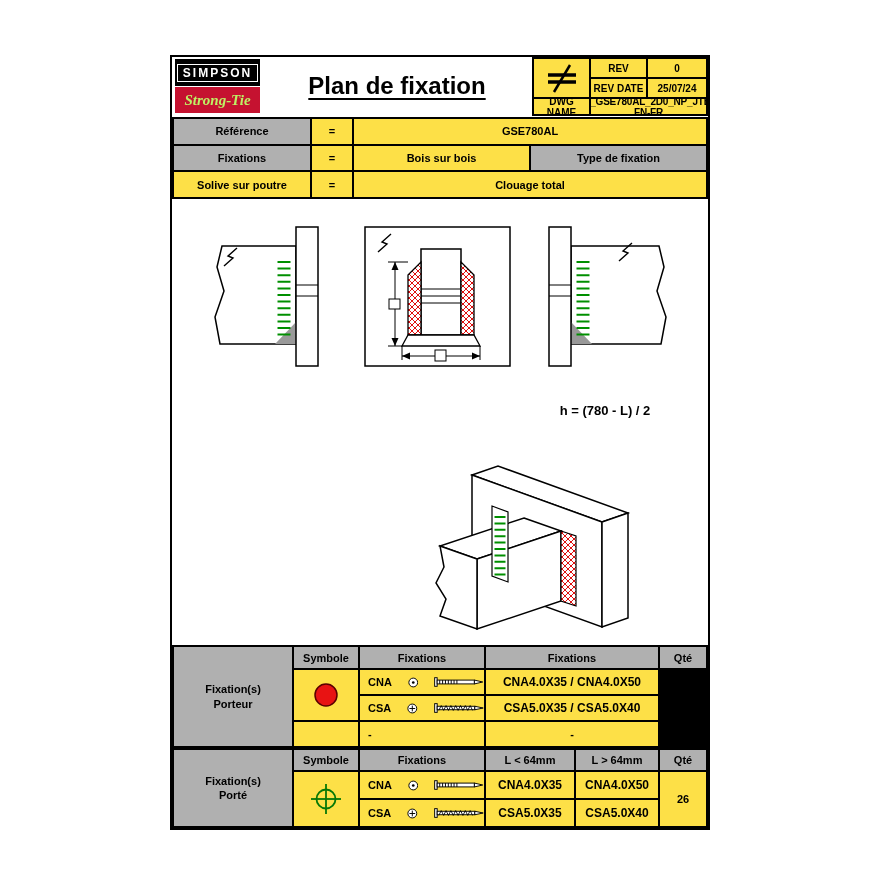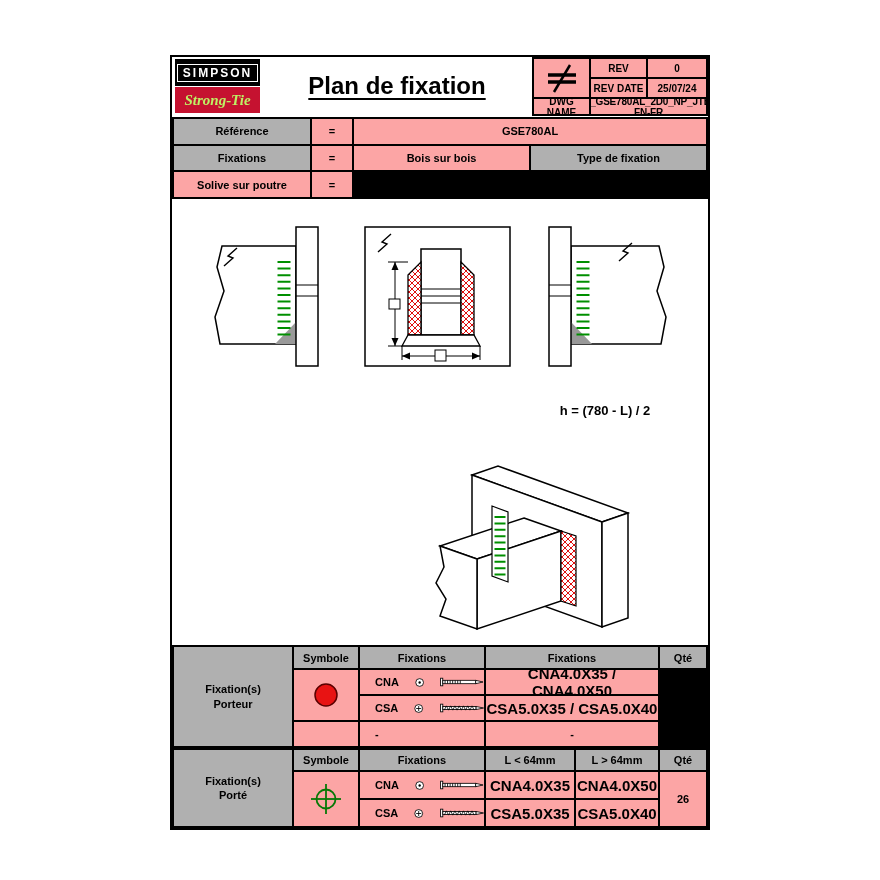--- a/index.html
+++ b/index.html
@@ -10,41 +10,41 @@
 
   
   .hdr{top:0;height:60px;}
   .logo{position:absolute;left:3px;top:2px;width:85px;height:55px;}
   .logo-top{height:27px;background:#000;display:flex;align-items:center;justify-content:center;}
   .logo-top span{color:#fff;font-weight:bold;font-size:12px;letter-spacing:2px;border:1px solid #fff;padding:1px 5px;}
   .logo-bot{height:26px;margin-top:1px;background:#c51230;display:flex;align-items:center;justify-content:center;color:#bef264;font-family:"Liberation Serif",serif;font-weight:bold;font-style:italic;font-size:15px;}
   .title-wrap{position:absolute;left:92px;top:0;width:266px;height:58px;display:flex;align-items:center;justify-content:center;}
   .title{font-size:24px;font-weight:bold;text-decoration:underline;text-underline-offset:4px;}
   .rev-grid{position:absolute;right:0;top:0;width:176px;height:59px;display:grid;grid-template-columns:55px 55px 1fr;grid-template-rows:18px 18px 1fr;background:#000;gap:2px;border:2px solid #000;box-sizing:border-box;}
-  .cell{background:#fca5a5;display:flex;align-items:center;justify-content:center;font-size:11px;font-weight:bold;overflow:hidden;text-align:center;}
+  .cell{background:#fde047;display:flex;align-items:center;justify-content:center;font-size:11px;font-weight:bold;overflow:hidden;text-align:center;}
   .rev-grid .cell{font-size:10px;}
   .proj{grid-row:1/3;}
   .dwgv{grid-column:2/4;font-size:7.5px;letter-spacing:-0.2px;}
   .dwgl{font-size:8px;}
 
   
   .info{top:60px;height:82px;display:grid;grid-template-columns:136px 40px 1fr 1fr;grid-template-rows:1fr 1fr 1fr;background:#000;gap:2px;border:2px solid #000;}
   .gray{background:#b0b0b0;}
   .span2{grid-column:3/5;}
 
   
   .draw{top:142px;height:446px;background:#fff;}
   .draw svg{display:block;width:100%;height:100%;}
 
   
   .t1{top:588px;height:103px;display:grid;grid-template-columns:118px 64px 124px 1fr 46px;grid-template-rows:21px 1fr 1fr 1fr;background:#000;gap:2px;border:2px solid #000;}
   .t2{top:691px;height:80px;display:grid;grid-template-columns:118px 64px 124px 88px 1fr 46px;grid-template-rows:20px 1fr 1fr;background:#000;gap:2px;border:2px solid #000;}
   .rowlabel{flex-direction:column;line-height:1.3;}
-  .fixcell{justify-content:flex-start;padding-left:15px;gap:16px;align-items:center;}
-  .val{font-size:15px;}
+  .fixcell{justify-content:flex-start;padding-left:8px;gap:16px;align-items:center;}
+  .val{font-size:12px;}
 </style>
 </head>
 <body>
 
 <div class="page">
   <div class="sheet">
 
     <div class="sec hdr">
       <div class="logo">
         <div class="logo-top">
@@ -77,20 +77,21 @@
       <div class="cell">=</div>
       <div class="cell span2">GSE780AL</div>
 
       <div class="cell gray">Fixations</div>
       <div class="cell">=</div>
       <div class="cell">Bois sur bois</div>
       <div class="cell gray">Type de fixation</div>
 
       <div class="cell">Solive sur poutre</div>
       <div class="cell">=</div>
+      <div class="cell span2">Clouage total</div>
     </div>
 
     <div class="sec draw">
       <svg viewBox="0 0 536 446">
         <defs>
           <pattern id="redhatch" width="6" height="6" patternUnits="userSpaceOnUse">
             <rect width="6" height="6" fill="#fff"></rect>
             <path d="M0,6 L6,0 M0,0 L6,6" stroke="#e01010" stroke-width="1"></path>
           </pattern>
         </defs>

